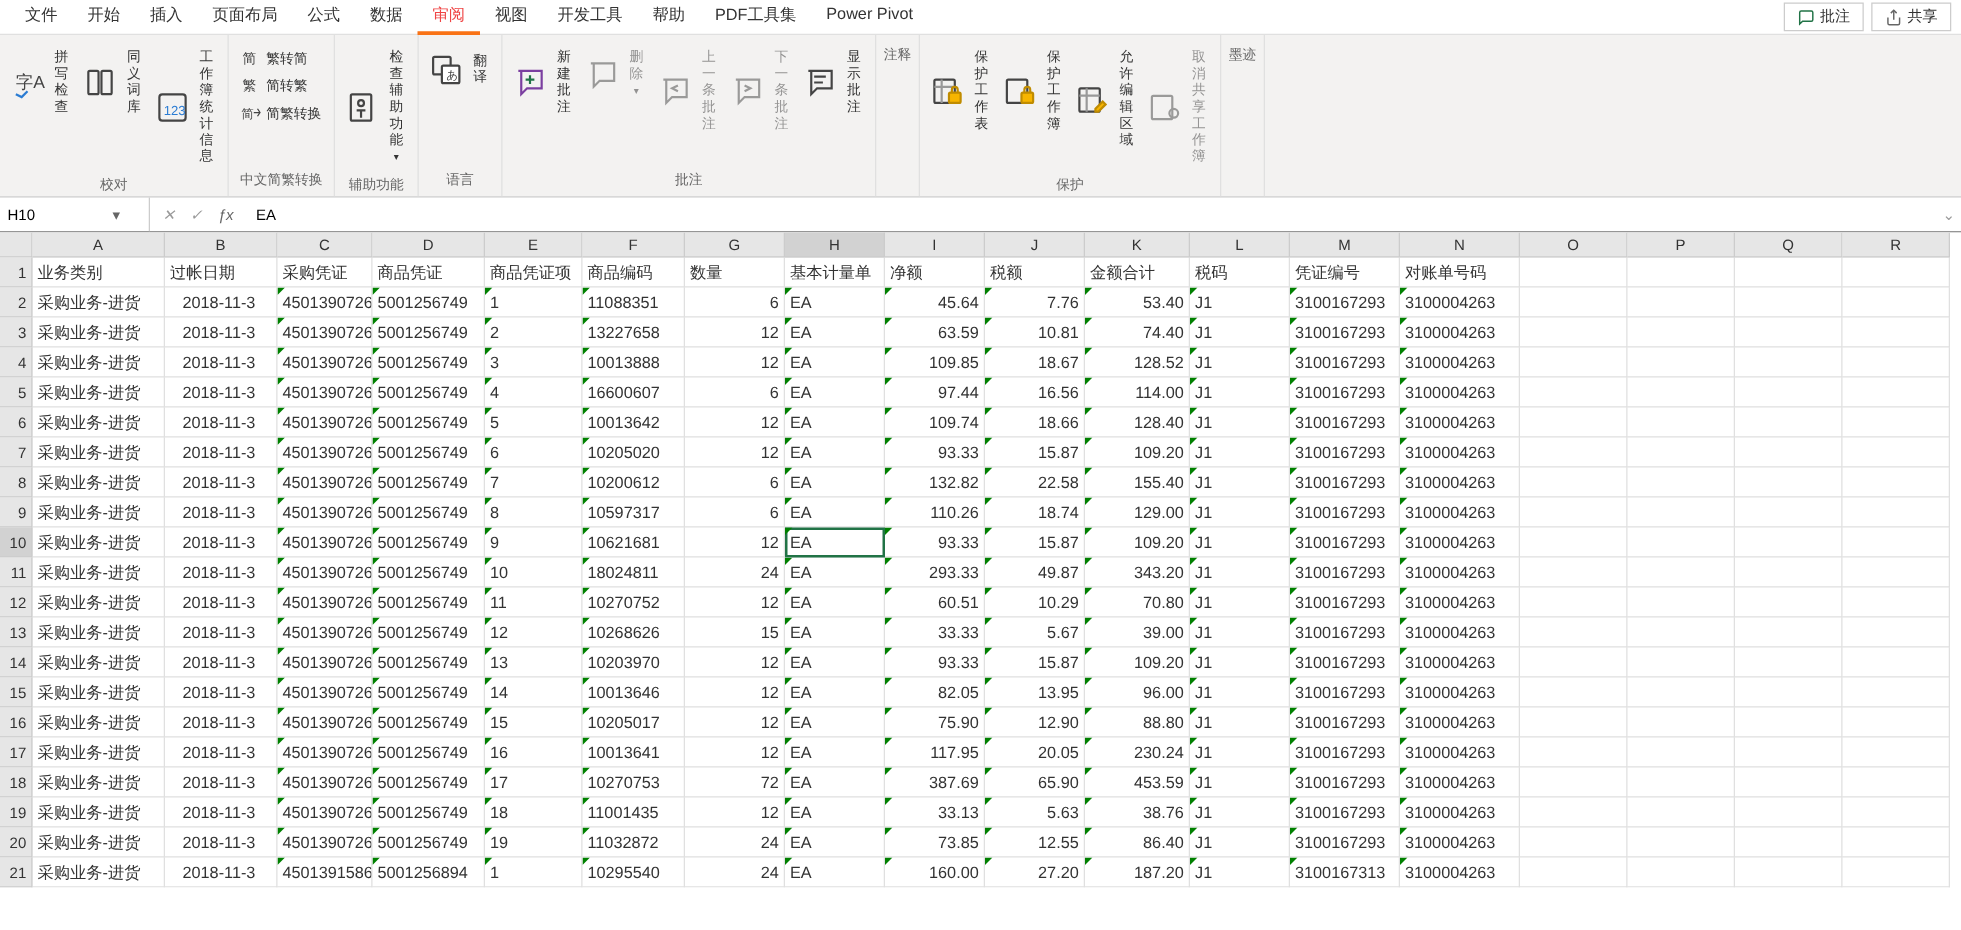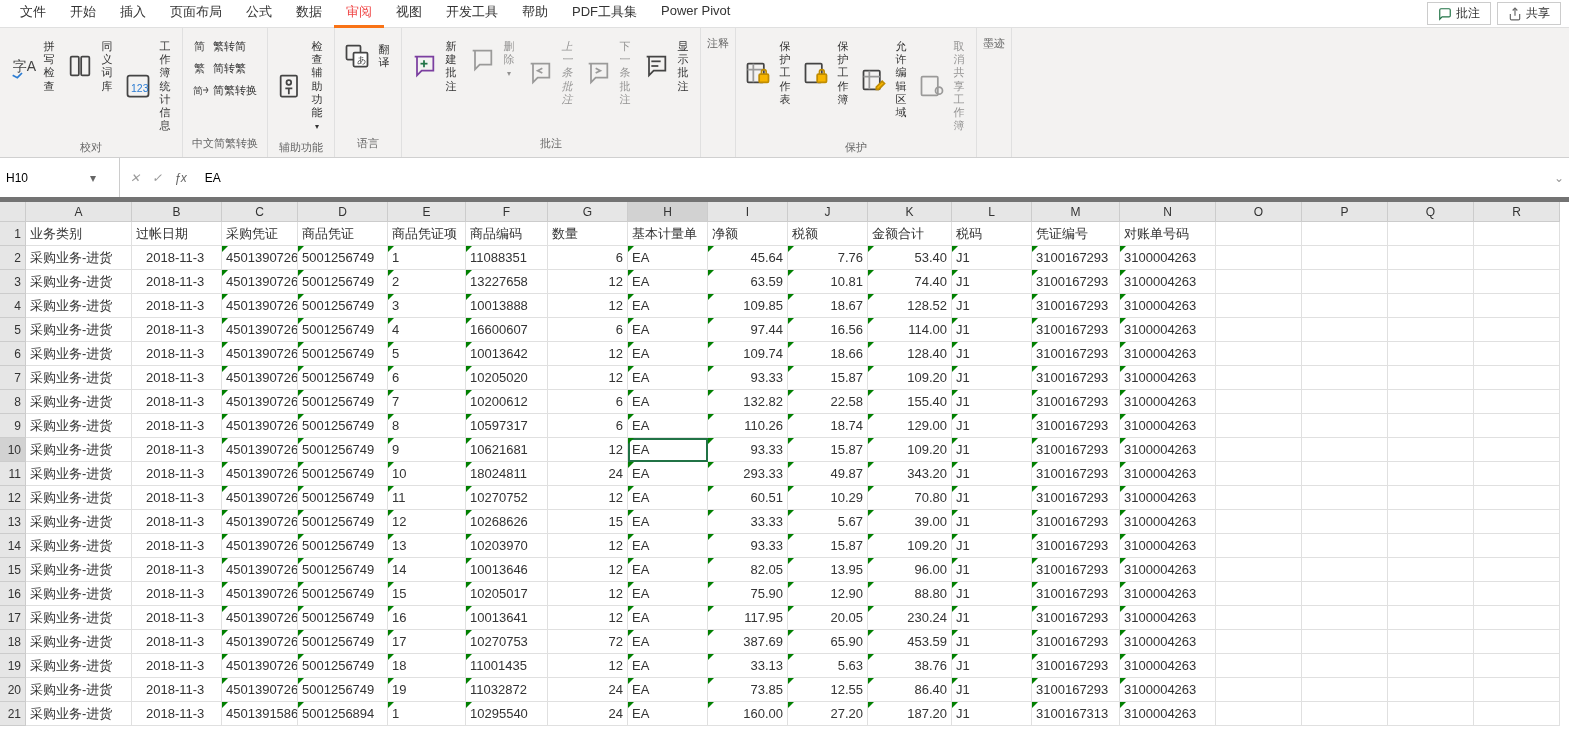--- a/index.html
+++ b/index.html
@@ -19,21 +19,21 @@
 .ribbon-group-content { display: flex; flex: 1; align-items: flex-start; gap: 4px; padding-top: 4px; }
 .ribbon-group-label { font-size: 11px; color: #666; padding: 4px 0 6px; }
 .big-btn { display: flex; flex-direction: row; align-items: center; justify-content: flex-start; width: 54px; padding: 4px 2px; cursor: pointer; gap: 4px; }
 .big-btn .icon { width: 32px; height: 32px; display: flex; align-items: center; justify-content: center; }
 .big-btn .label { font-size: 11px; text-align: center; line-height: 1.2; }
 .mini-stack { display: flex; flex-direction: column; gap: 2px; }
 .mini-btn { display: flex; align-items: center; gap: 4px; padding: 2px 4px; cursor: pointer; font-size: 11px; white-space: nowrap; }
 .mini-btn .micon { width: 16px; height: 16px; display: inline-flex; align-items: center; justify-content: center; }
 
 
-.formula-row { display: flex; align-items: center; height: 44px; border-bottom: 5px solid #737373; }
+.formula-row { display: flex; align-items: center; height: 28px; border-bottom: 1px solid #737373; }
 .name-box { width: 120px; border-right: 1px solid #ccc; display: flex; align-items: center; padding: 0 6px; height: 100%; }
 .name-box input { border: none; outline: none; width: 80px; font-size: 12px; }
 .name-box .dd { width: 14px; text-align: center; color: #666; cursor: pointer; }
 .fx-controls { display: flex; align-items: center; gap: 12px; padding: 0 10px; color: #999; }
 .fx-controls .ctl { cursor: pointer; font-style: italic; }
 .fx-controls .fx { font-style: italic; color: #666; }
 .formula-input { flex: 1; padding: 0 8px; }
 .formula-input input { border: none; outline: none; width: 100%; font-size: 12px; }
 .fbar-expand { width: 20px; text-align: center; color: #999; cursor: pointer; }
 
@@ -194,21 +194,21 @@
           <div class="label">新建<br>批注</div>
         </div>
         <div class="big-btn" style="opacity: 0.5;">
           <div class="icon">
             <svg width="28" height="28" viewBox="0 0 24 24" fill="none" stroke="#444" stroke-width="1.5">
               <path d="M4 4h16v12H10l-4 4V4z"></path>
             </svg>
           </div>
           <div class="label">删除 <span style="font-size:8px">▾</span></div>
         </div>
-        <div class="big-btn" style="opacity: 0.5; font-style: italic;">
+        <div class="big-btn" style="opacity: 0.5;">
           <div class="icon">
             <svg width="28" height="28" viewBox="0 0 24 24" fill="none" stroke="#444" stroke-width="1.5">
               <path d="M4 4h16v12H10l-4 4V4z"></path>
               <path d="M14 8l-4 2 4 2"></path>
             </svg>
           </div>
           <div class="label">上一<br>条批注</div>
         </div>
         <div class="big-btn" style="opacity: 0.5;">
           <div class="icon">

